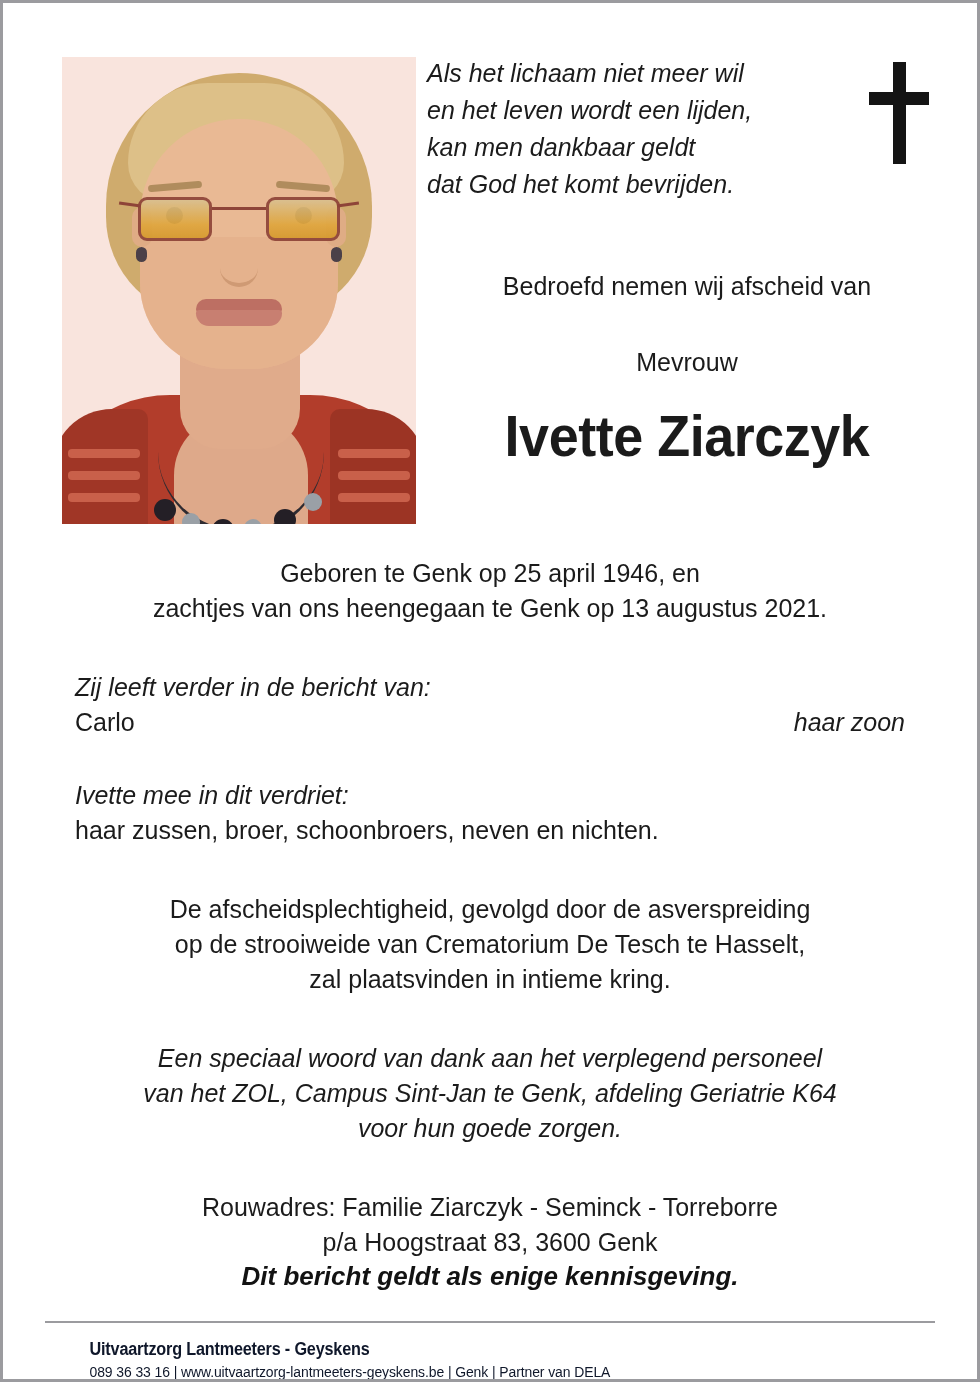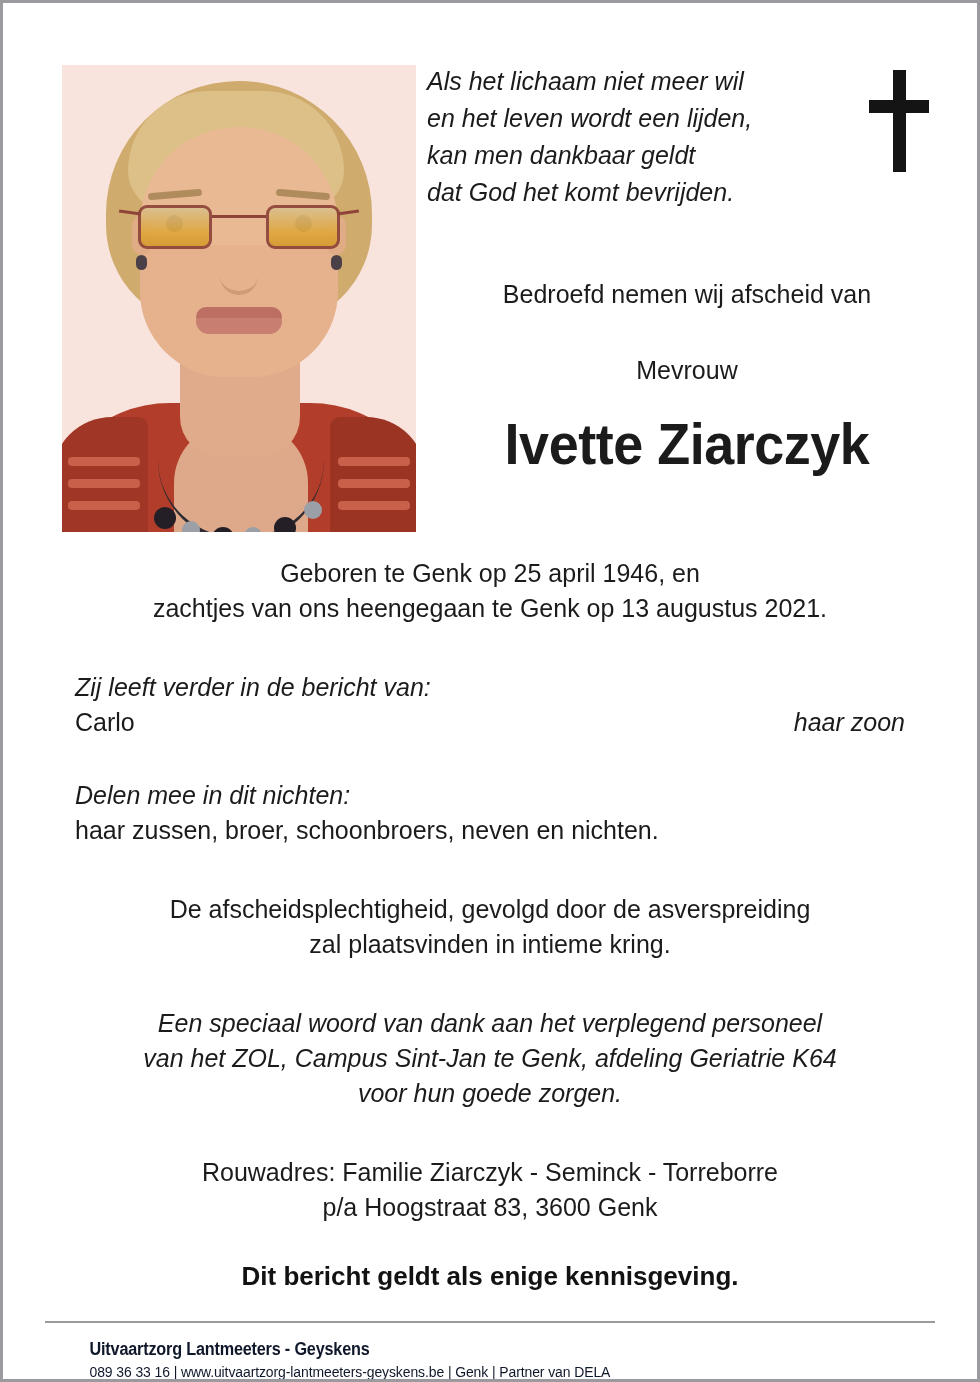--- a/index.html
+++ b/index.html
@@ -16,21 +16,21 @@
     width: 980px;
     height: 1382px;
     background: #ffffff;
     border: 3px solid #9b9b9f;
     overflow: hidden;
   }
 
   
   #top-area {
     position: absolute;
-    left: 0; top: 8px;
+    left: 0; top: 0;
     width: 974px;
     height: 522px;
     padding-left: 36px;
   }
 
   #portrait-frame {
     position: absolute;
     left: 59px;
     top: 54px;
     width: 354px;
@@ -192,20 +192,21 @@
   .row-split { display: flex; justify-content: space-between; align-items: baseline; }
 
   #closing-line {
     position: absolute;
     left: 59px;
     top: 1258px;
     width: 856px;
     text-align: center;
     font-size: 26px;
     font-weight: bold;
+    font-style: italic;
     color: #121212;
   }
 
   
   #footer-rule {
     position: absolute;
     left: 42px;
     top: 1318px;
     width: 890px;
     height: 2px;
@@ -311,26 +312,27 @@
 
     <div class="blk left gap-44">
       <div class="ital">Zij leeft verder in de bericht van:</div>
       <div class="row-split">
         <span>Carlo</span>
         <span class="ital">haar zoon</span>
       </div>
     </div>
 
     <div class="blk left gap-38">
-      <div class="ital">Delen mee in dit nichten:</div>
+      <div class="ital">Ivette mee in dit verdriet:</div>
       <div>haar zussen, broer, schoonbroers, neven en nichten.</div>
     </div>
 
     <div class="blk center gap-44">
       <div>De afscheidsplechtigheid, gevolgd door de asverspreiding</div>
+      <div>op de strooiweide van Crematorium De Tesch te Hasselt,</div>
       <div>zal plaatsvinden in intieme kring.</div>
     </div>
 
     <div class="blk center ital gap-44">
       <div>Een speciaal woord van dank aan het verplegend personeel</div>
       <div>van het ZOL, Campus Sint-Jan te Genk, afdeling Geriatrie K64</div>
       <div>voor hun goede zorgen.</div>
     </div>
 
     <div class="blk center gap-44">

